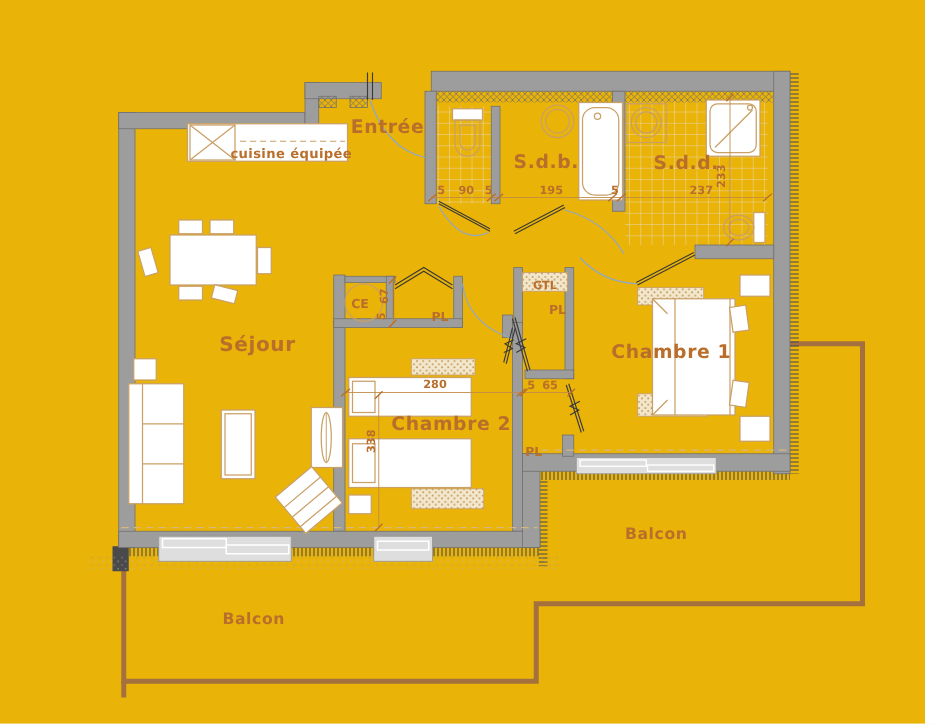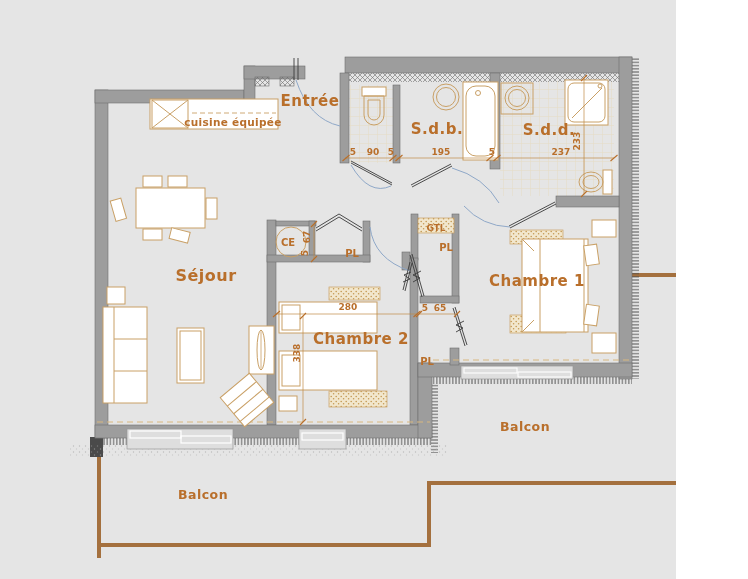--- a/index.html
+++ b/index.html
@@ -1,16 +1,16 @@
 <!DOCTYPE html>
 <html><head>
 <meta charset="utf-8">
 <style>
   html,body{margin:0;padding:0;background:#ffffff;}
-  .stage{position:relative;width:676px;height:579px;background:#e5e5e5;overflow:hidden;
+  .stage{position:relative;width:740px;height:579px;background:#eab308;overflow:hidden;
          font-family:"DejaVu Sans", sans-serif;}
   svg{display:block;}
   text{font-family:"DejaVu Sans", sans-serif; fill:#b96f2b;}
   .room-lbl{font-size:15px;font-weight:bold;letter-spacing:0.5px;}
   .big-lbl{font-size:16px;font-weight:bold;letter-spacing:0.5px;}
   .small-lbl{font-size:12.5px;font-weight:bold;letter-spacing:0.5px;}
   .tiny-lbl{font-size:10px;font-weight:bold;}
   .micro-lbl{font-size:9px;font-weight:bold;}
   .kitchen-lbl{font-size:10.5px;font-weight:bold;letter-spacing:0.3px;}
   .dim{font-size:9px;font-weight:bold;}

